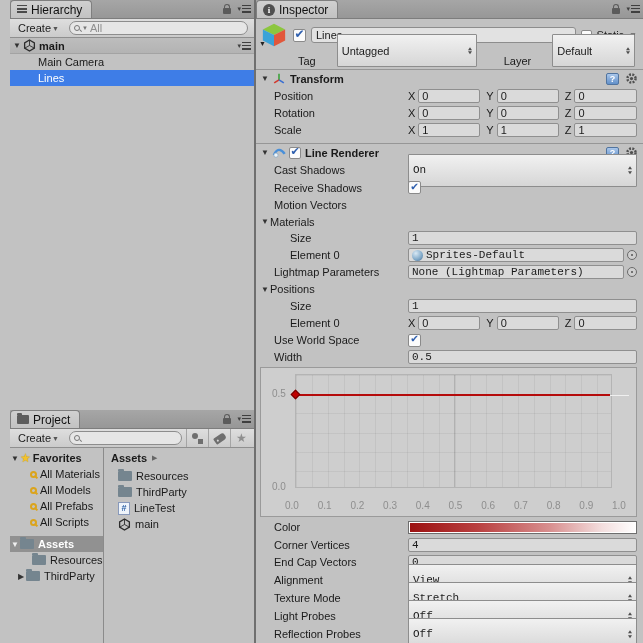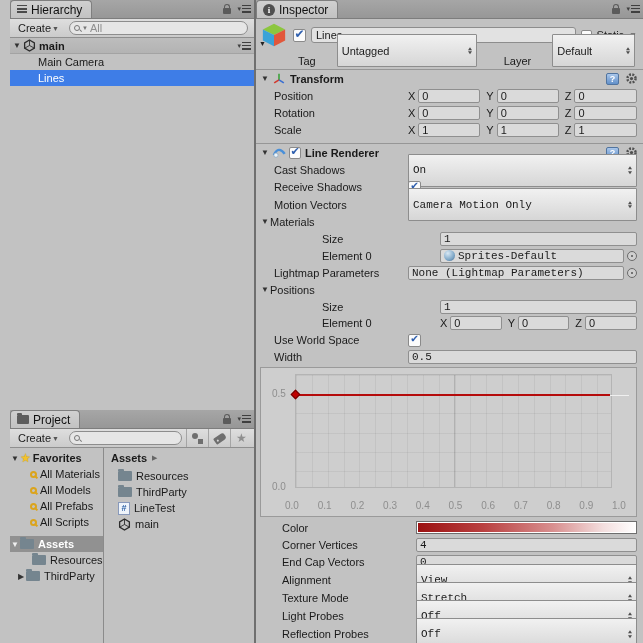--- a/index.html
+++ b/index.html
@@ -108,21 +108,21 @@
   .sep { height:1px; background:#969696; }
   .comp-header { height:18px; display:flex; align-items:center; padding:0 5px 0 4px; gap:2px; }
   .comp-header .title { font-weight:bold; font-size:11px; margin-left:2px; }
   .comp-header .spacer { flex:1; }
   .help-ico { width:13px; height:12px; border-radius:2px; background:linear-gradient(#a9c6ea,#6290c9);
               border:1px solid #51749f; color:#fff; font-size:9px; font-weight:bold;
               display:flex; align-items:center; justify-content:center; }
   .gear-wrap { display:flex; align-items:flex-end; margin-left:4px; }
   .irow { height:17.5px; display:flex; align-items:center; padding-left:18px; }
   .irow .lbl { width:134px; flex:none; white-space:nowrap; overflow:hidden; }
-  .irow.sub { padding-left:34px;margin-left:32px; }
+  .irow.sub { padding-left:34px; }
   .irow.sub .lbl { width:118px; }
   .irow.foldrow { padding-left:4px; }
   .val { flex:1; margin-right:6px; position:relative; display:flex; align-items:center;font-family:Liberation Mono, monospace; }
   .field { height:14px; background:#dadada; border:1px solid #8f8f8f; border-radius:2px;
            display:flex; align-items:center; padding:0 3px; flex:1; overflow:hidden; white-space:nowrap; }
   .val .dropdown { flex:1; }
   .xyz { flex:1; margin-right:6px; display:flex; gap:6px; }
   .xyz .cell { flex:1; display:flex; align-items:center; gap:3px; }
   .sphere { width:11px; height:11px; border-radius:50%; flex:none; margin-right:3px;
             background:radial-gradient(circle at 35% 30%, #d8e8f4, #7fa8c8 60%, #46688c); }
@@ -137,21 +137,21 @@
             repeating-linear-gradient(to right, rgba(0,0,0,0.055) 0 1px, transparent 1px 15.85px),
             repeating-linear-gradient(to bottom, rgba(0,0,0,0.05) 0 1px, transparent 1px 19.2px); }
   .plot::after { content:""; position:absolute; left:50%; top:0; bottom:0; width:1px; background:rgba(0,0,0,0.14); }
   .white-line { position:absolute; left:34px; right:7px; top:27px; height:1px; background:#efefef; }
   .red-line { position:absolute; left:35px; right:26px; top:26px; height:2px; background:#b50b0b; }
   .diamond { position:absolute; left:31px; top:23px; width:7px; height:7px; background:#c00000;
              border:1px solid #6d0000; transform:rotate(45deg); }
   .ylab { position:absolute; left:11px; color:#8e8e8e; font-size:10px; }
   .xlabs { position:absolute; left:24px; right:10px; bottom:5px; display:flex; justify-content:space-between;
            color:#8e8e8e; font-size:10px; }
-  .brow { height:18px; display:flex; align-items:center; padding-left:18px;margin-left:8px; }
+  .brow { height:18px; display:flex; align-items:center; padding-left:18px; }
   .brow .lbl { width:134px; flex:none; }
   .grad { flex:1; margin-right:6px; height:13px; border:1px solid #6e6e6e; box-shadow:inset 0 0 0 1px #fff;
           background:linear-gradient(90deg,#9b1111 0%, #b94040 30%, #d88f8f 62%, #f3dede 85%, #ffffff 100%); }
   svg { display:block; }
 </style>
 </head>
 <body>
 
 <div id="root">
 
@@ -492,29 +492,20 @@
     <div class="irow">
       <span class="lbl">Receive Shadows</span>
       <div class="val">
           <span class="checkbox">
             <span class="mark">✔</span>
           </span>
         </div>
     </div>
     <div class="irow">
       <span class="lbl">Motion Vectors</span>
-      <div class="val">
-          <div class="dropdown">
-        <span>Camera Motion Only</span>
-        <span class="dar">
-              <i class="up"></i>
-              <i class="dn"></i>
-            </span>
-      </div>
-        </div>
     </div>
     <div class="irow foldrow">
       <span class="fold">▼</span>
       <span>Materials</span>
     </div>
     <div class="irow sub">
       <span class="lbl">Size</span>
       <div class="val">
           <span class="field">
             <span>1</span>

